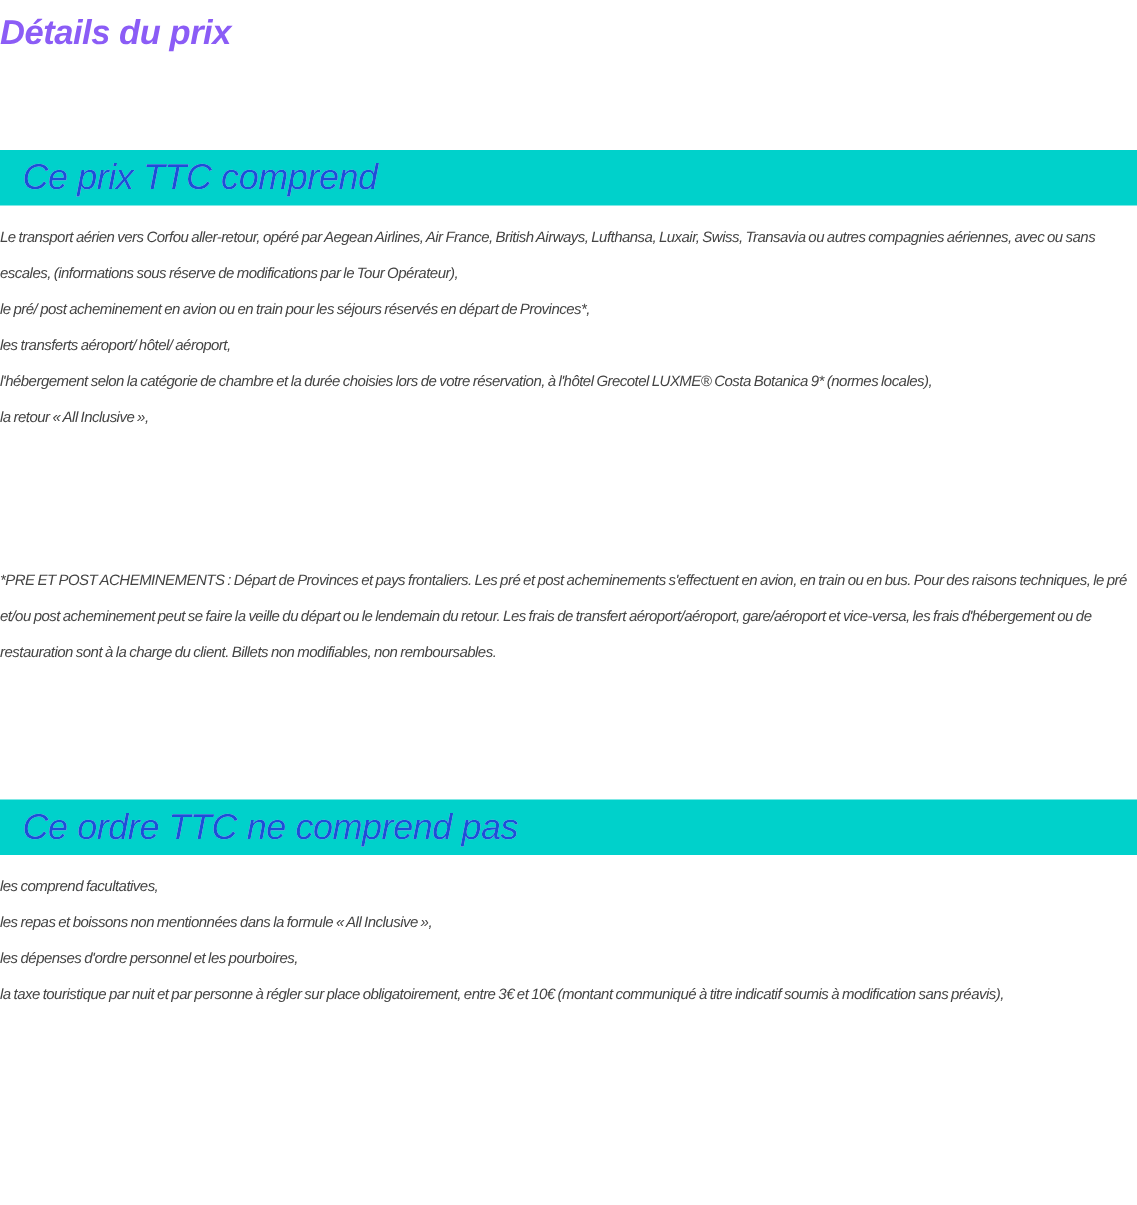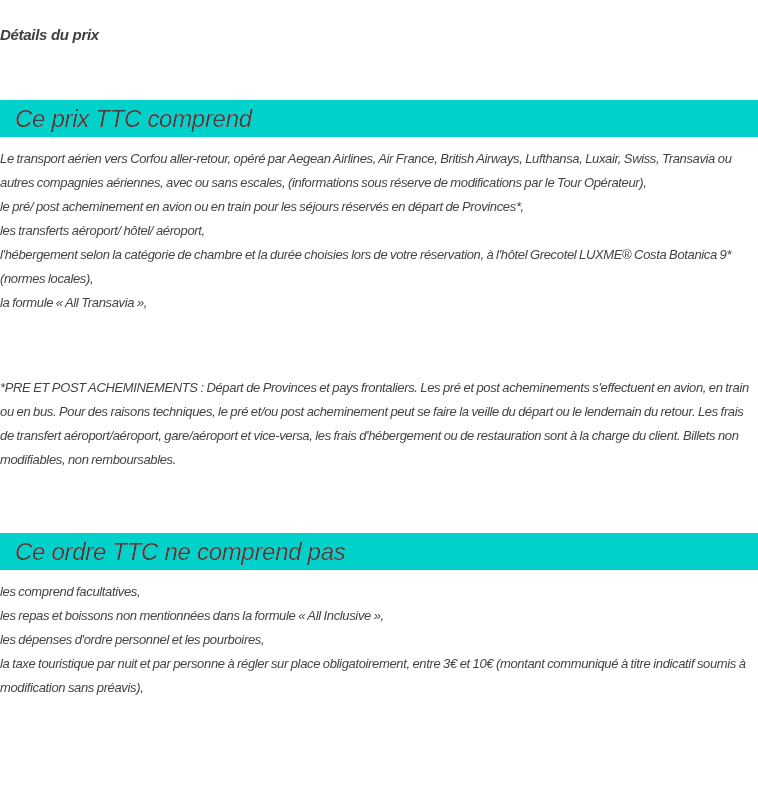--- a/index.html
+++ b/index.html
@@ -9,53 +9,53 @@
     }
     body {
       width: 758px;
       height: 803px;
       overflow: hidden;
       font-family: "Liberation Sans", "DejaVu Sans", sans-serif;
     }
     .page-title {
       position: absolute;
       left: 0;
-      top: 19px;
+      top: 5px;
       margin: 0;
-      font-size: 15px;
+      font-size: 23px;
       font-weight: bold;
       font-style: italic;
-      color: #404040;
+      color: #8b5cf6;
       letter-spacing: -0.3px;
       line-height: 32px;
     }
     .section-banner {
       position: absolute;
       left: 0;
       width: 758px;
       height: 37px;
       background: #00d1cb;
-      color: #404040;
+      color: #1d4ed8;
       box-sizing: border-box;
       padding-left: 15px;
     }
     .section-banner h2 {
       margin: 0;
       font-size: 24px;
       font-style: italic;
       font-weight: normal;
       line-height: 37px;
       letter-spacing: -0.3px;
       text-shadow: 0 0 0.4px #fff;
     }
     .text-block {
       position: absolute;
       left: 0;
       width: 758px;
-      font-size: 13px;
+      font-size: 10px;
       font-style: italic;
       color: #444444;
       line-height: 24px;
       letter-spacing: -0.35px;
       word-spacing: -0.5px;
     }
     .text-block p {
       margin: 0;
     }
     #banner-includes { top: 100px; }
@@ -71,21 +71,21 @@
 
 <div class="section-banner" id="banner-includes">
   <h2>Ce prix TTC comprend</h2>
 </div>
 
 <div class="text-block" id="includes-list">
   <p>Le transport aérien vers Corfou aller-retour, opéré par Aegean Airlines, Air France, British Airways, Lufthansa, Luxair, Swiss, Transavia ou autres compagnies aériennes, avec ou sans escales, (informations sous réserve de modifications par le Tour Opérateur),</p>
   <p>le pré/ post acheminement en avion ou en train pour les séjours réservés en départ de Provinces*,</p>
   <p>les transferts aéroport/ hôtel/ aéroport,</p>
   <p>l'hébergement selon la catégorie de chambre et la durée choisies lors de votre réservation, à l'hôtel Grecotel LUXME® Costa Botanica 9* (normes locales),</p>
-  <p>la formule « All Transavia »,</p>
+  <p>la retour « All Inclusive »,</p>
 </div>
 
 <div class="text-block" id="note-block">
   <p>*PRE ET POST ACHEMINEMENTS : Départ de Provinces et pays frontaliers. Les pré et post acheminements s'effectuent en avion, en train ou en bus. Pour des raisons techniques, le pré et/ou post acheminement peut se faire la veille du départ ou le lendemain du retour. Les frais de transfert aéroport/aéroport, gare/aéroport et vice-versa, les frais d'hébergement ou de restauration sont à la charge du client. Billets non modifiables, non remboursables.</p>
 </div>
 
 <div class="section-banner" id="banner-excludes">
   <h2>Ce ordre TTC ne comprend pas</h2>
 </div>
 

